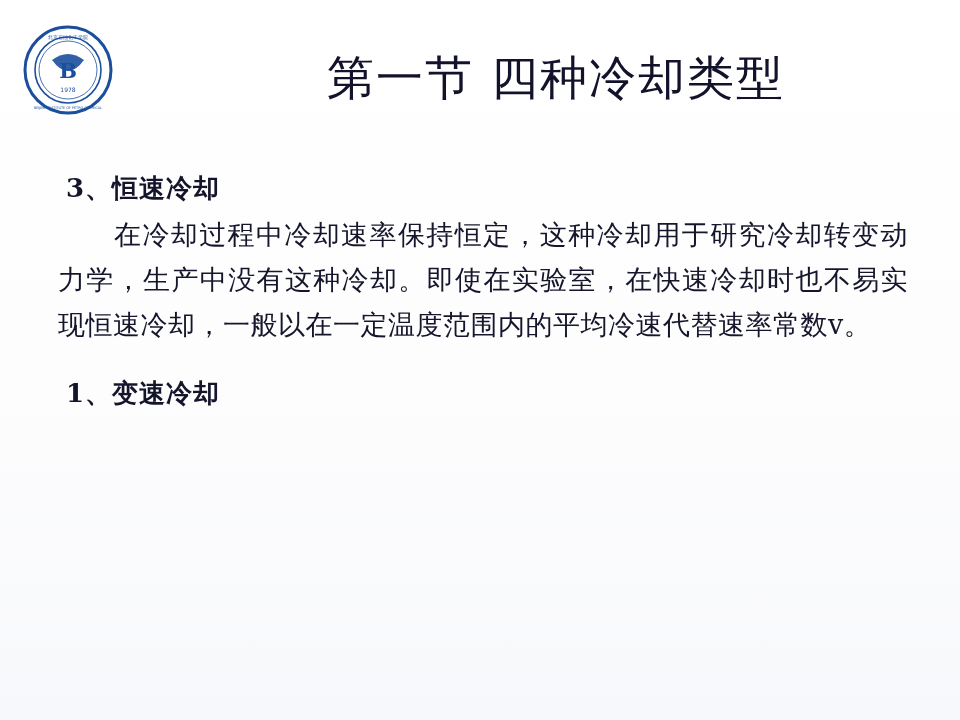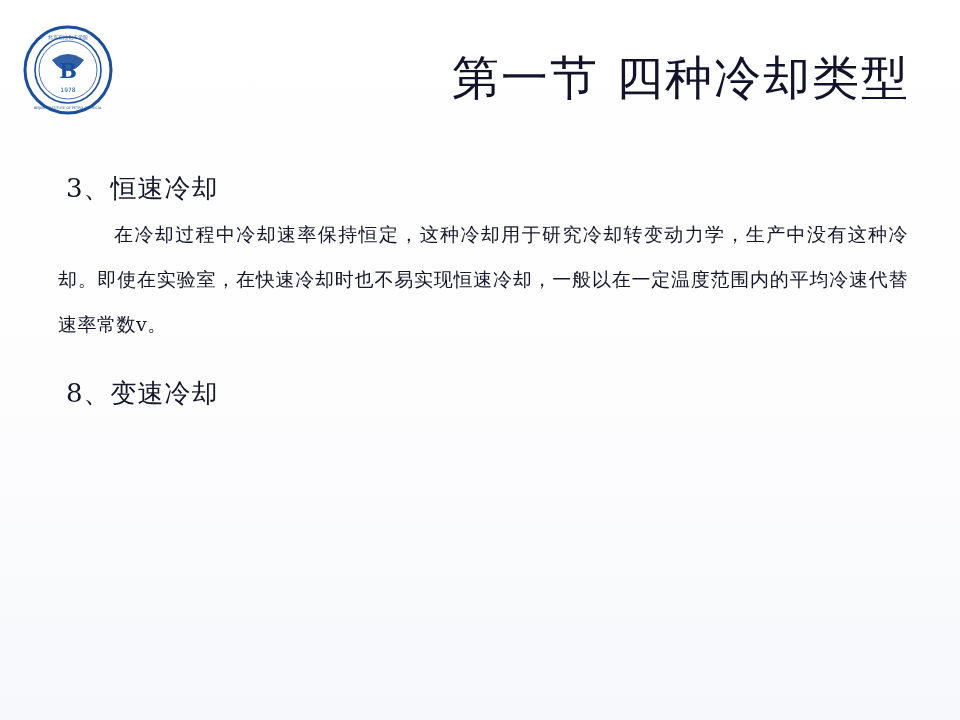--- a/index.html
+++ b/index.html
@@ -40,41 +40,41 @@
     width: 760px;
     height: 86px;
   }
   .title-text {
     font-family: "DejaVu Serif", "Liberation Serif", serif;
     font-size: 47px;
     line-height: 64px;
     letter-spacing: 2px;
     color: #12122a;
     white-space: nowrap;
-    text-align: right;
+    text-align: center;
     padding-left: 52px;
   }
 
   
   .content {
     position: absolute;
     left: 58px;
     top: 160px;
     width: 860px;
   }
   .heading {
     font-size: 26px;
-    font-weight: normal;
+    font-weight: bold;
     line-height: 44px;
     color: #14142b;
     letter-spacing: 1px;
     margin: 6px 0 2px 8px;
   }
   .para {
-    font-size: 19px;
+    font-size: 27px;
     line-height: 45px;
     color: #15152c;
     text-align: justify;
     text-justify: inter-ideograph;
     letter-spacing: 0.5px;
     text-indent: 56px;
     margin: 0 0 8px 0;
     padding-right: 10px;
   }
   .block-gap { height: 10px; }
@@ -98,16 +98,16 @@
   </div>
 
   <div class="title-bar">
     <div class="title-text">第一节 四种冷却类型</div>
   </div>
 
   <div class="content">
     <div class="heading">3、恒速冷却</div>
     <p class="para">在冷却过程中冷却速率保持恒定，这种冷却用于研究冷却转变动力学，生产中没有这种冷却。即使在实验室，在快速冷却时也不易实现恒速冷却，一般以在一定温度范围内的平均冷速代替速率常数v。</p>
     <div class="block-gap"></div>
-    <div class="heading">8、变速冷却</div>
+    <div class="heading">1、变速冷却</div>
   </div>
 
 </div>
 
 </body></html>

